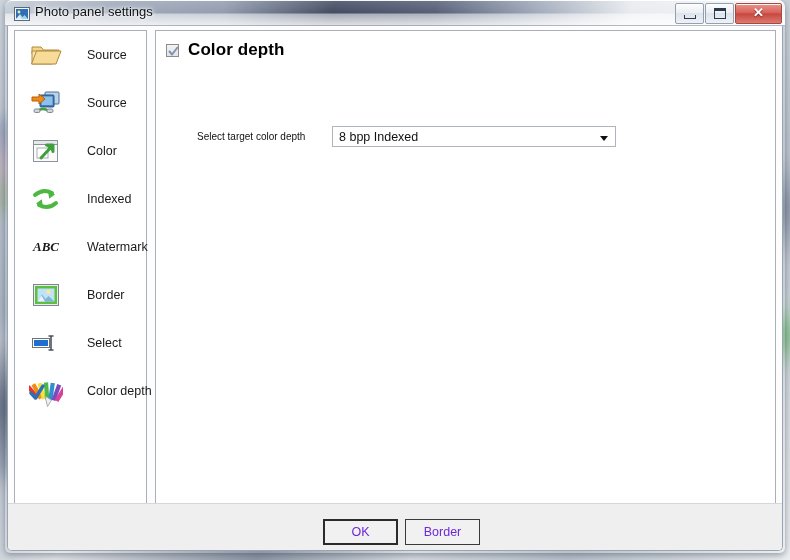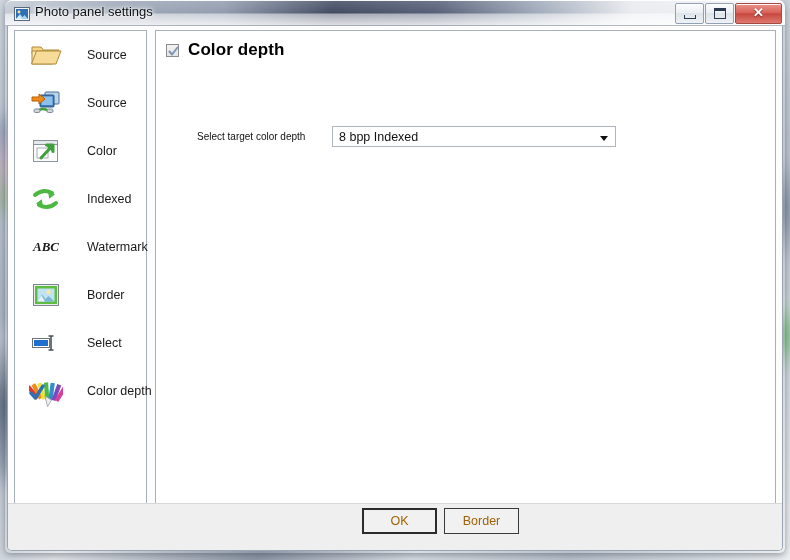--- a/index.html
+++ b/index.html
@@ -247,31 +247,30 @@
   #footer {
     position: absolute;
     left: 0; bottom: 0;
     width: 100%;
     height: 46px;
     background: #efeff0;
     border-top: 1px solid #d7d7d9;
   }
   .dlgbtn {
     position: absolute;
-    top: 4px;
+    top: 15px;
     width: 75px; height: 26px;
     box-sizing: border-box;
     background: #f1f1f1;
     font-size: 12.5px;
-    color: #a16207;
+    color: #6d28d9;
     display: flex;
     align-items: center;
     justify-content: center;
     border: 1px solid #9aa0a6;
-    margin-left: 39px;
   }
   #btn-ok     { left: 315px; border: 2px solid #2b2b2b; }
   #btn-cancel { left: 397px; border: 1px solid #3a3a3a; }
 </style>
 </head>
 <body>
 
 <div id="desktop">
   <div class="bg-blob blob-a"></div>
   <div class="bg-blob blob-b"></div>

